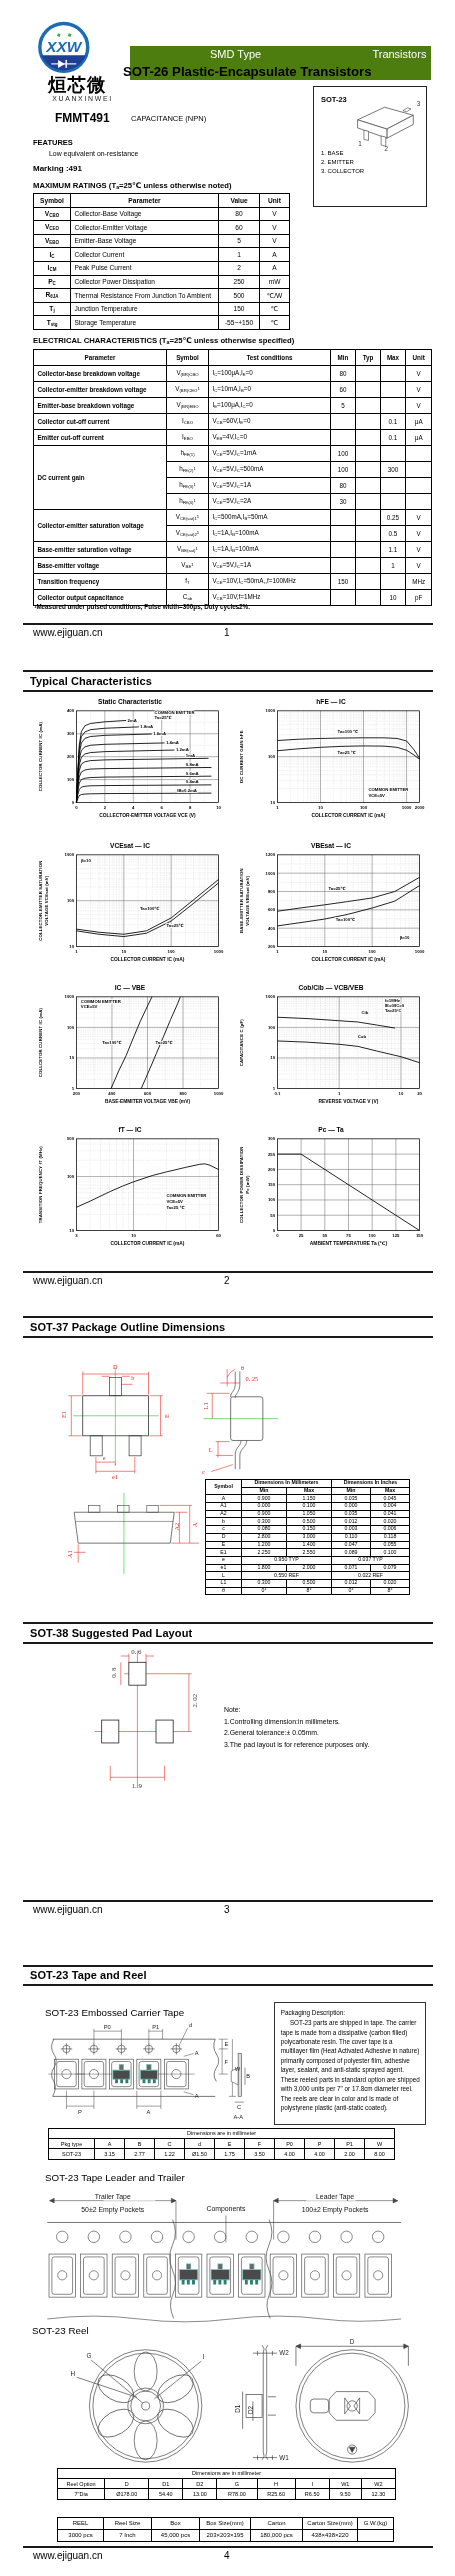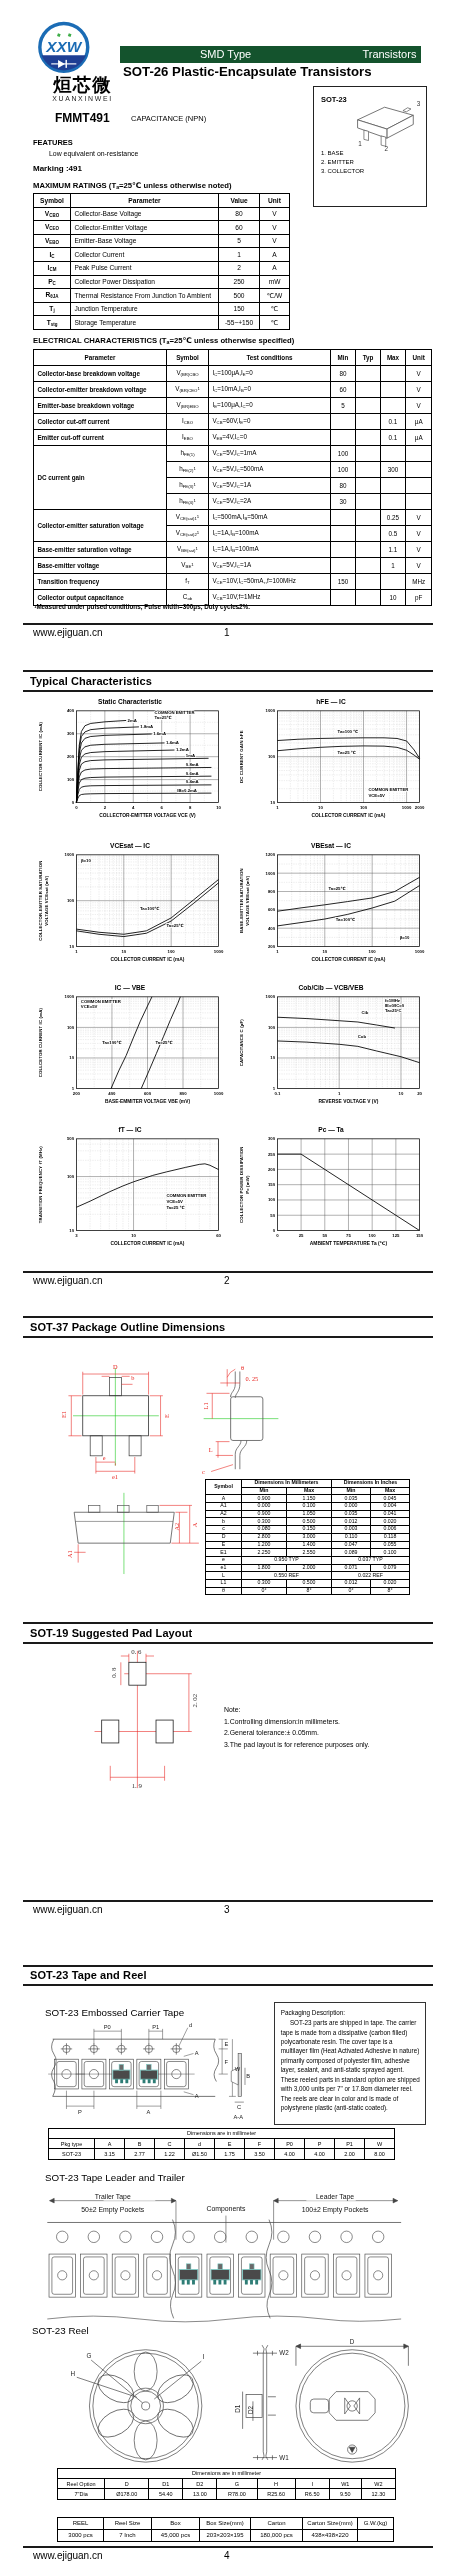--- a/index.html
+++ b/index.html
@@ -37,24 +37,24 @@
       <circle cx="52" cy="48" r="42" fill="#fff" stroke="#1b6cb5" stroke-width="6"></circle>
       <path d="M13,62 A42,42 0 0 0 91,62 Z" fill="#1e3f94" stroke="none"></path>
       <text x="52" y="56" text-anchor="middle" font-size="27" font-weight="bold" font-style="italic" fill="#1b6cb5">XXW</text>
       <rect x="41" y="24" width="5" height="5" fill="#3fae49" transform="rotate(20 43 26)"></rect>
       <rect x="60" y="24" width="5" height="5" fill="#3fae49" transform="rotate(20 62 26)"></rect>
       <polygon points="42,70 42,84 54,77" fill="#fff"></polygon>
       <rect x="55" y="70" width="2.5" height="14" fill="#fff"></rect>
       <line x1="30" y1="77" x2="74" y2="77" stroke="#fff" stroke-width="2"></line>
     </svg>
   </div>
-  <div class="abs" style="left:48px;top:72px;width:69px;text-align:center;font-size:18.4px;font-weight:600;letter-spacing:1.1px">烜芯微</div>
+  <div class="abs" style="left:48px;top:72px;width:69px;text-align:left;font-size:18.4px;font-weight:600;letter-spacing:1.1px">烜芯微</div>
   <div class="abs" style="left:48px;top:95px;width:69px;text-align:center;font-size:6.9px;letter-spacing:1.7px;color:#222">XUANXINWEI</div>
 
-  <div class="abs" style="left:120px;top:46px;width:301px;height:17px;background:#14532d">
+  <div class="abs" style="left:130px;top:46px;width:301px;height:34px;background:#4d7c0f">
     <span class="abs" style="left:80px;top:2.3px;font-size:11px;color:#fff">SMD Type</span>
     <span class="abs" style="right:4.6px;top:2.3px;font-size:11px;color:#fff">Transistors</span>
   </div>
   <div class="abs" style="left:123px;top:64px;width:301px;font-size:13.2px;font-weight:bold">SOT-26 Plastic-Encapsulate Transistors</div>
 
   <div class="pkgbox" style="left:313px;top:86px;width:112px;height:119px">
     <div class="abs" style="left:6.9px;top:8px;font-size:7.5px;font-weight:bold">SOT-23</div>
     <svg class="abs" style="left:29px;top:3.4px" width="82" height="62" viewBox="0 0 142 108">
       <polygon points="25,52 72,30 122,44 76,68" fill="#fff" stroke="#555" stroke-width="1.4"></polygon>
       <polygon points="76,68 122,44 122,60 76,84" fill="#fff" stroke="#555" stroke-width="1.4"></polygon>
@@ -940,21 +940,21 @@
             <td>0°</td>
             <td>8°</td>
             <td>0°</td>
             <td>8°</td>
           </tr>
         </tbody>
       </table>
     </div>
 
   <div class="rule" style="left:23px;top:1622px;width:410px"></div>
-  <div class="sec" style="left:30px;top:1627px">SOT-19 Suggested Pad Layout</div>
+  <div class="sec" style="left:30px;top:1627px">SOT-38 Suggested Pad Layout</div>
   <div class="rule" style="left:23px;top:1642px;width:410px"></div>
 
   <svg class="abs" style="left:83px;top:1648px" width="126" height="143" viewBox="0 0 220 250">
     <g stroke="#e8241f" stroke-width="1" fill="none">
       <line x1="95" y1="5" x2="95" y2="245"></line>
       <line x1="72" y1="45" x2="190" y2="45"></line>
       <line x1="20" y1="146" x2="190" y2="146"></line>
       <line x1="80" y1="25" x2="80" y2="10"></line>
         <line x1="110" y1="25" x2="110" y2="10"></line>
       <line x1="66" y1="14" x2="80" y2="14"></line>

